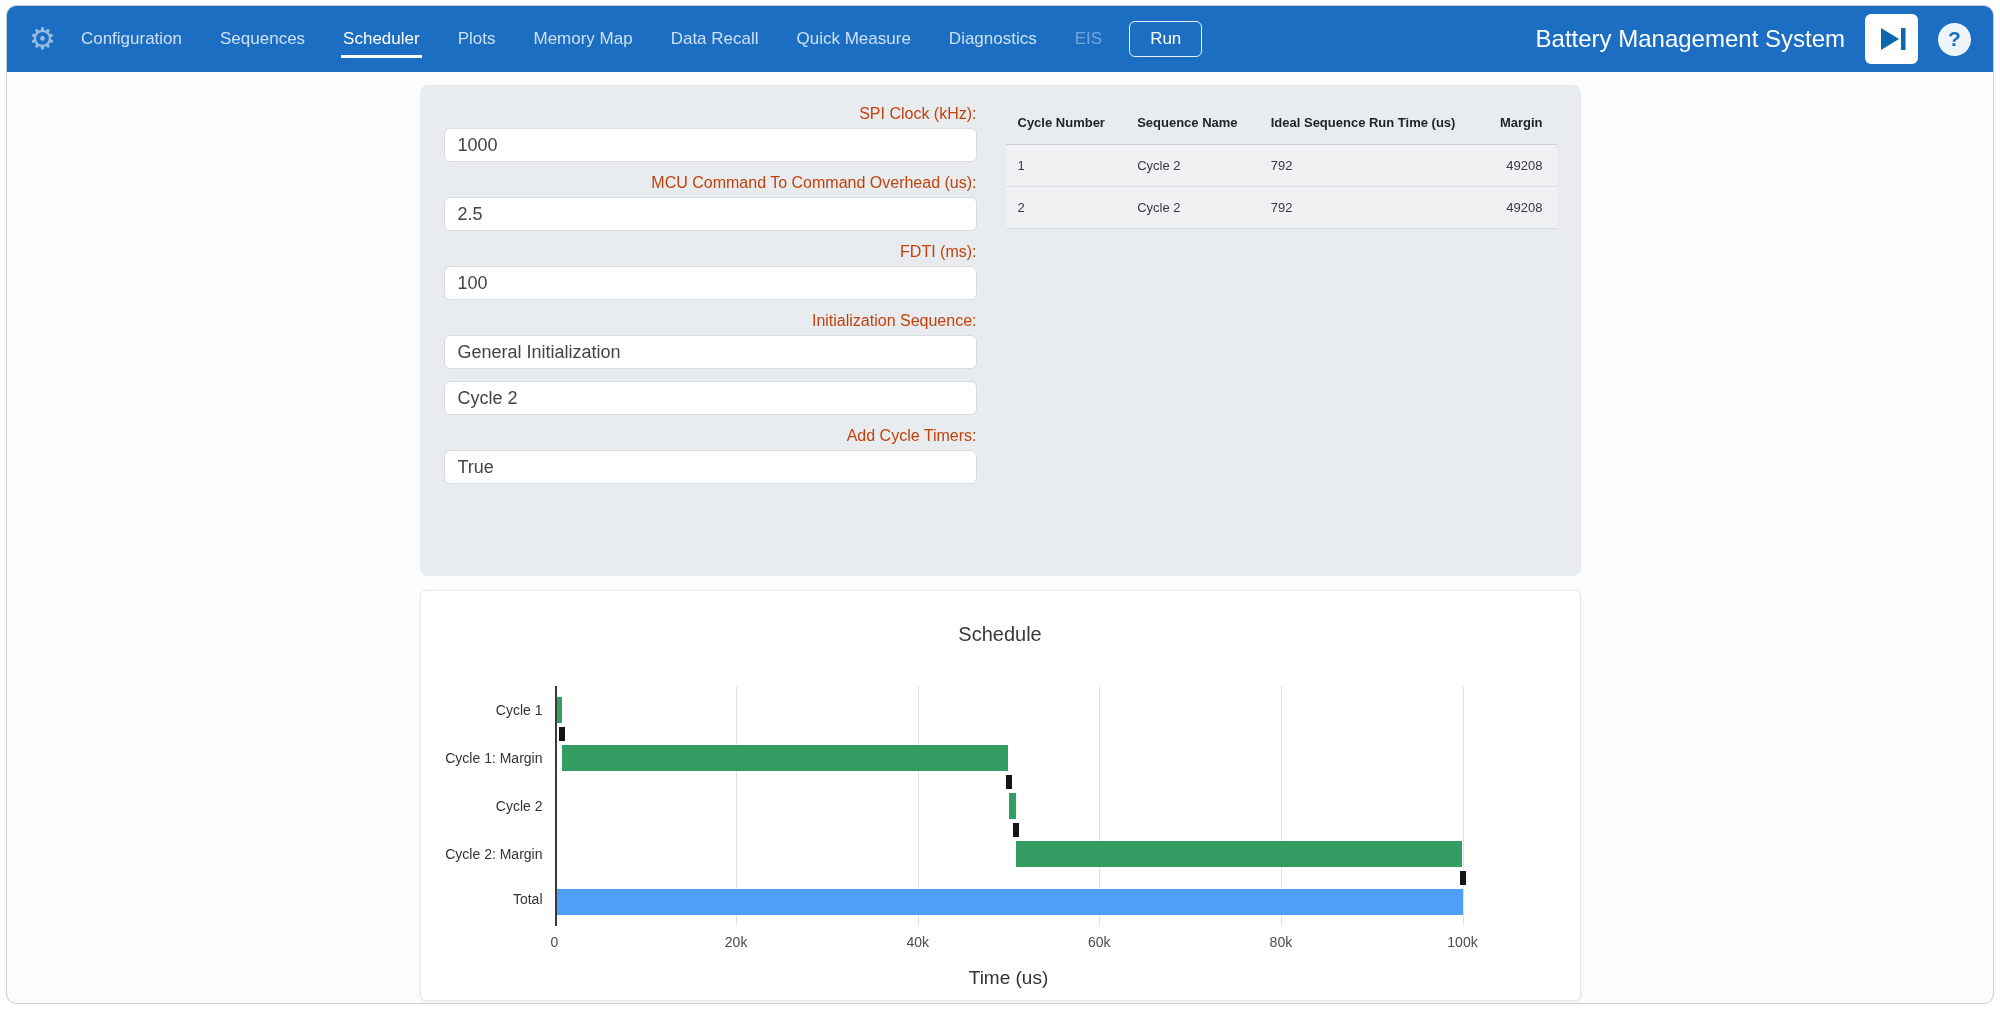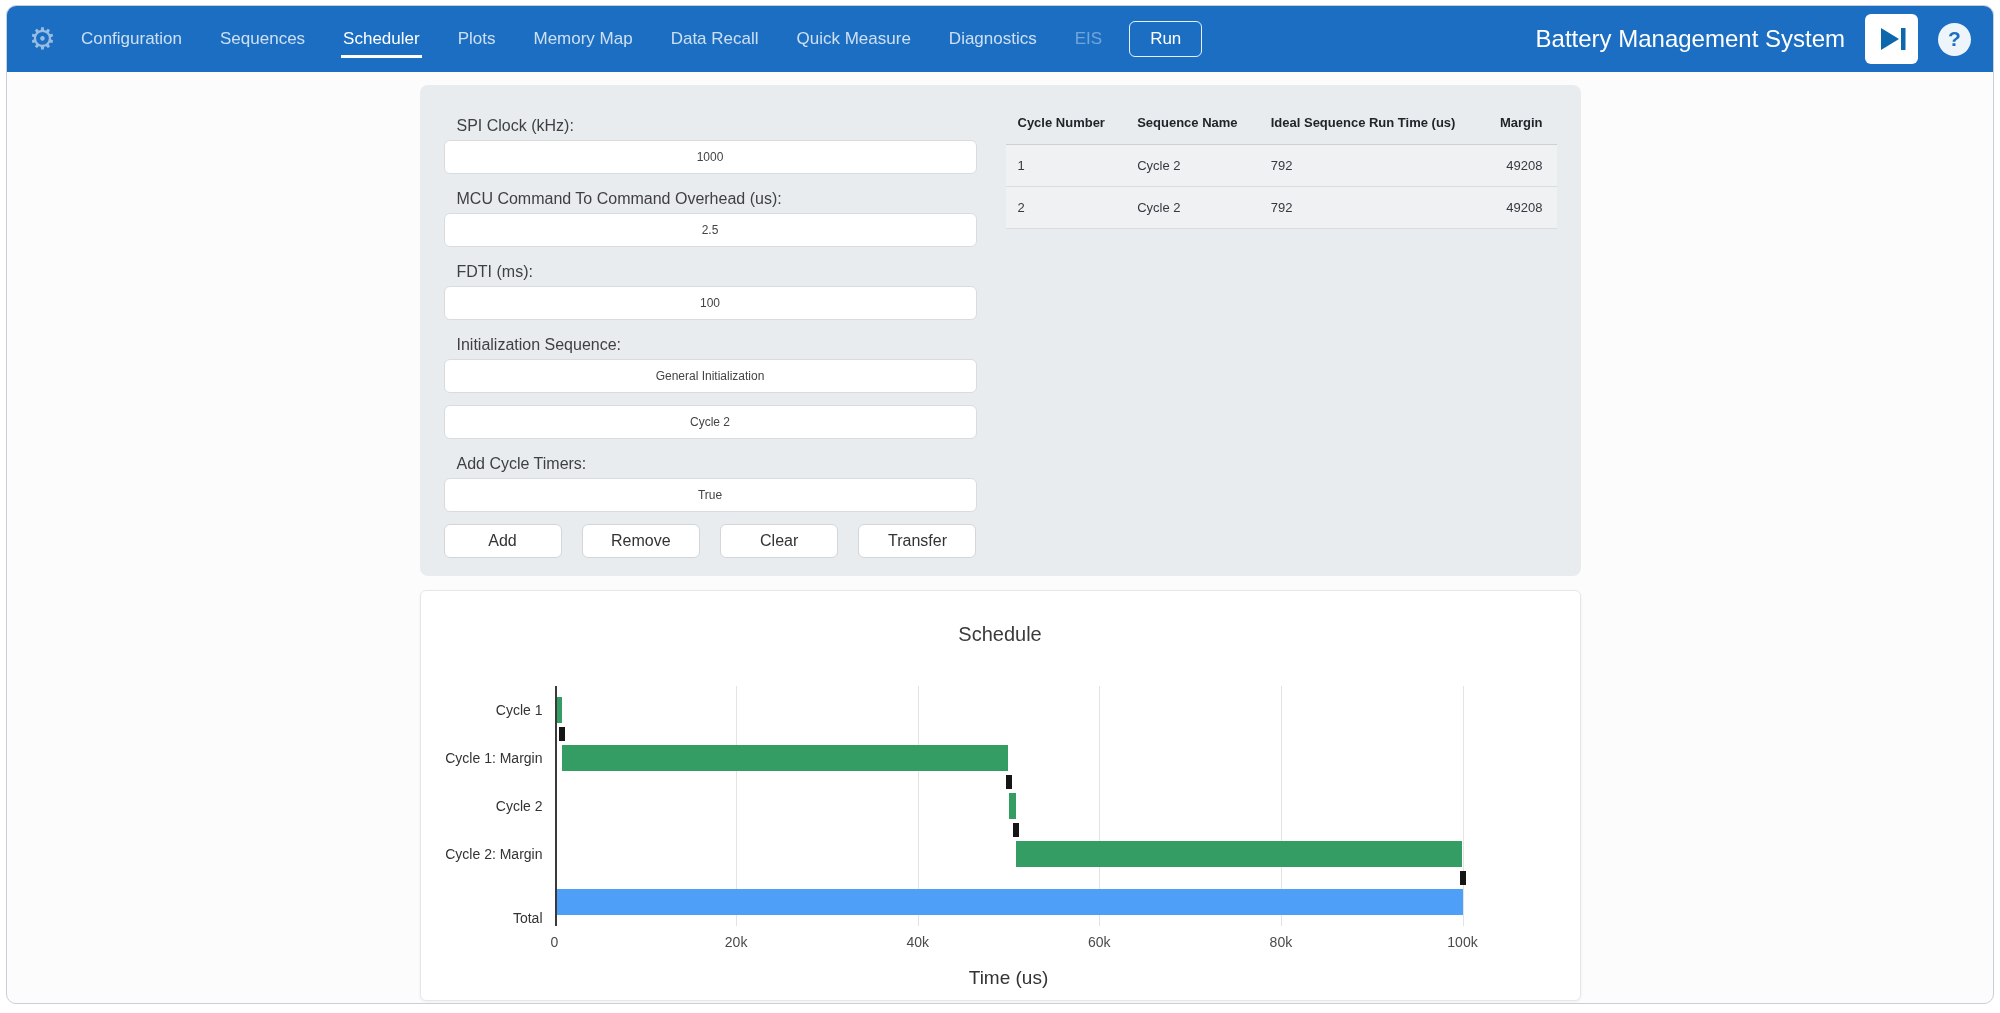--- a/index.html
+++ b/index.html
@@ -48,25 +48,25 @@
 
   
   .content { width: 1161px; margin: 13px auto 0 auto; }
 
   .panel {
     background: #e9ecef; border-radius: 8px; height: 491px;
     padding: 16px 24px 20px 24px; display: flex; overflow: hidden;
   }
   .form-col { width: 533px; flex: none; }
   .field { margin-bottom: 12px; }
-  .field-label { display: block; font-size: 16px; color: #404040; margin: 16px 0 5px 13px; line-height: 18px; }
+  .field-label { display: block; font-size: 16px; color: #c2410c; margin: 4px 0 5px 13px; line-height: 18px; text-align: right; }
   .field-input {
     width: 100%; height: 34px; background: #fff; border: 1px solid #d9dcdf;
-    border-radius: 6px; padding: 0 13px; font-size: 12px; color: #444;
-    font-family: inherit; outline: none; text-align: center;
+    border-radius: 6px; padding: 0 13px; font-size: 18px; color: #444;
+    font-family: inherit; outline: none;
   }
   .buttons-row { display: flex; justify-content: space-between; margin-top: 8px; }
   .form-btn {
     width: 118px; height: 34px; background: #ffffff; border: 1px solid #d2d6da;
     border-radius: 6px; font-size: 16px; color: #333; cursor: pointer; font-family: inherit;
   }
 
   .table-col { flex: 1; margin-left: 29px; }
   .cycle-table { width: 100%; border-collapse: collapse; font-size: 13px; }
   .cycle-table th {
@@ -134,26 +134,20 @@
 
     <div class="panel">
       <div class="form-col">
         <div>
             <div class="field"><label class="field-label">SPI Clock (kHz):</label><input class="field-input" value="1000" style=""></div>
             <div class="field"><label class="field-label">MCU Command To Command Overhead (us):</label><input class="field-input" value="2.5" style=""></div>
             <div class="field"><label class="field-label">FDTI (ms):</label><input class="field-input" value="100" style=""></div>
             <div class="field"><label class="field-label">Initialization Sequence:</label><input class="field-input" value="General Initialization" style=""></div>
             <div class="field"><input class="field-input" value="Cycle 2" style=""></div>
             <div class="field"><label class="field-label">Add Cycle Timers:</label><input class="field-input" value="True" style=""></div>
-          </div>
-        <div class="buttons-row">
-            <button class="form-btn">Add</button>
-            <button class="form-btn">Remove</button>
-            <button class="form-btn">Clear</button>
-            <button class="form-btn">Transfer</button>
           </div>
       </div>
       <div class="table-col">
         <table class="cycle-table">
           <thead>
               <tr>
                 <th>Cycle Number</th>
                 <th>Sequence Name</th>
                 <th>Ideal Sequence Run Time (us)</th>
                 <th class="right">Margin</th>
@@ -195,21 +189,21 @@
             <div class="seg-marker" style="left: calc(50.792% - 3px); top: 137px;"></div>
             <div class="bar" style="left: 50.792%; width: 49.208%; top: 155px; background: rgb(52, 157, 99);"></div>
             <div class="seg-marker" style="left: calc(100% - 3px); top: 185px;"></div>
             <div class="bar" style="left: 0%; width: 100%; top: 203px; background: rgb(77, 159, 248);"></div>
           </div>
         <div class="axis-title" style="left: 588px;">Time (us)</div>
       <div class="row-label" style="top: 0px;">Cycle 1</div>
           <div class="row-label" style="top: 48px;">Cycle 1: Margin</div>
           <div class="row-label" style="top: 96px;">Cycle 2</div>
           <div class="row-label" style="top: 144px;">Cycle 2: Margin</div>
-          <div class="row-label" style="top: 208px;">Total</div>
+          <div class="row-label" style="top: 189px;">Total</div>
           <div class="tick-label" style="left: 134px;">0</div>
           <div class="tick-label" style="left: 315.6px;">20k</div>
           <div class="tick-label" style="left: 497.2px;">40k</div>
           <div class="tick-label" style="left: 678.8px;">60k</div>
           <div class="tick-label" style="left: 860.4px;">80k</div>
           <div class="tick-label" style="left: 1042px;">100k</div>
         </div>
     </div>
 
   </div>

